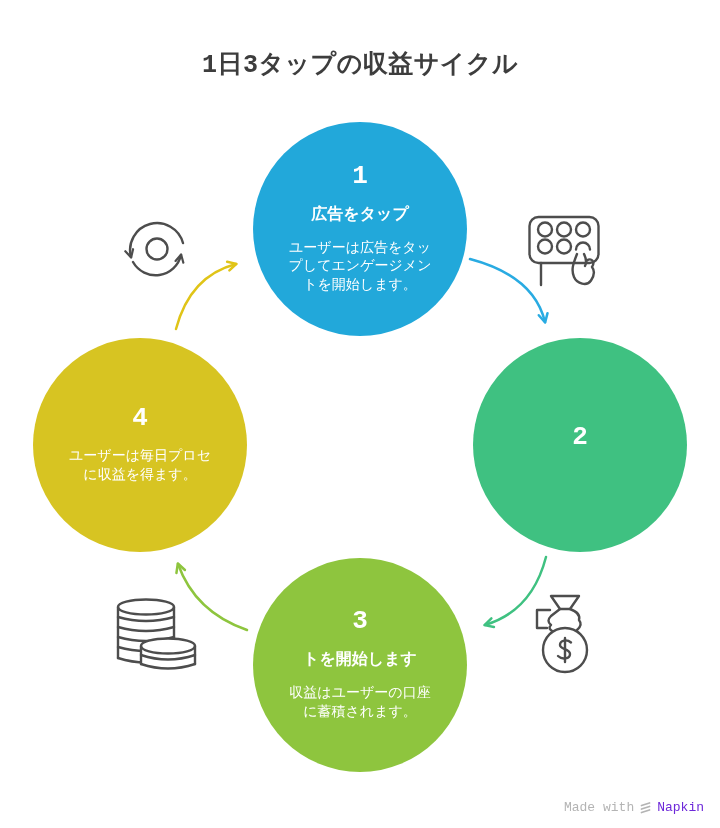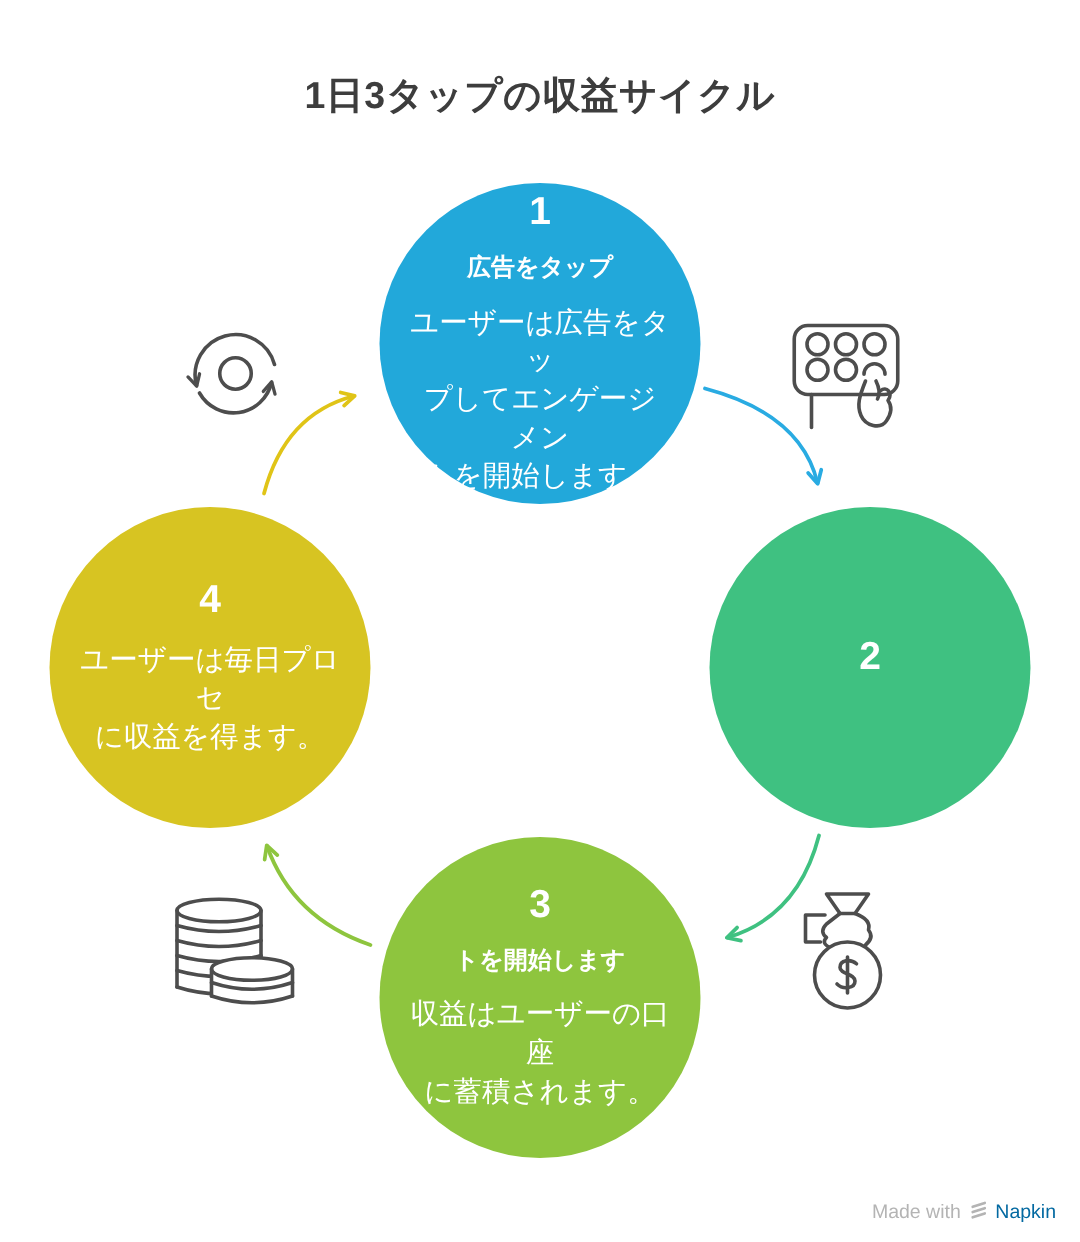--- a/index.html
+++ b/index.html
@@ -1,17 +1,17 @@
 <!DOCTYPE html>
 <html><head>
 <meta charset="utf-8">
 <style>
   html,body { margin:0; padding:0; background:#ffffff; }
   body { width:720px; height:828px; font-family:"Liberation Sans","DejaVu Sans",sans-serif; }
-  .canvas { position:relative; width:720px; height:828px; background:#ffffff; overflow:hidden; }
+  .canvas { position:relative; width:720px; height:828px; background:#ffffff; overflow:hidden;font-family:Liberation Mono, monospace; }
 
   .page-title {
     position:absolute; top:47px; left:0; width:720px; margin:0;
     text-align:center; font-size:25px; font-weight:700; color:#3d3d3d;
     letter-spacing:0.5px;
   }
 
   .arrow-layer, .icon { position:absolute; pointer-events:none; }
 
   .circle {
@@ -20,28 +20,28 @@
     justify-content:center; text-align:center; box-sizing:border-box;
     padding:0 20px; transform:translateY(0);
   }
   .c1 { left:253px; top:122px; }
   .c2 { left:473px; top:338px; }
   .c3 { left:253px; top:558px; }
   .c4 { left:33px;  top:338px; }
 
   .step-num   { font-size:26px; font-weight:700; margin-bottom:16px; line-height:1; }
   .step-title { font-size:16px; font-weight:700; margin-bottom:13px; line-height:1.3; white-space:pre-line; }
-  .step-desc  { font-size:19px; line-height:1.35; white-space:pre-line; }
+  .step-desc  { font-size:14px; line-height:1.35; white-space:pre-line; }
 
   .footer {
     position:absolute; right:16px; bottom:13px;
-    display:flex; gap:5px;
+    display:flex; align-items:center; gap:5px;
     color:#b4b4b4; font-size:13px;
   }
-  .footer .brand { color:#0369a1; }
+  .footer .brand { color:#6d28d9; }
 </style>
 </head>
 <body>
 
 <div class="canvas">
 
   <h1 class="page-title">1日3タップの収益サイクル</h1>
 
   <svg class="arrow-layer" width="720" height="828" viewBox="0 0 720 828" style="left:0;top:0;">
     <defs>

